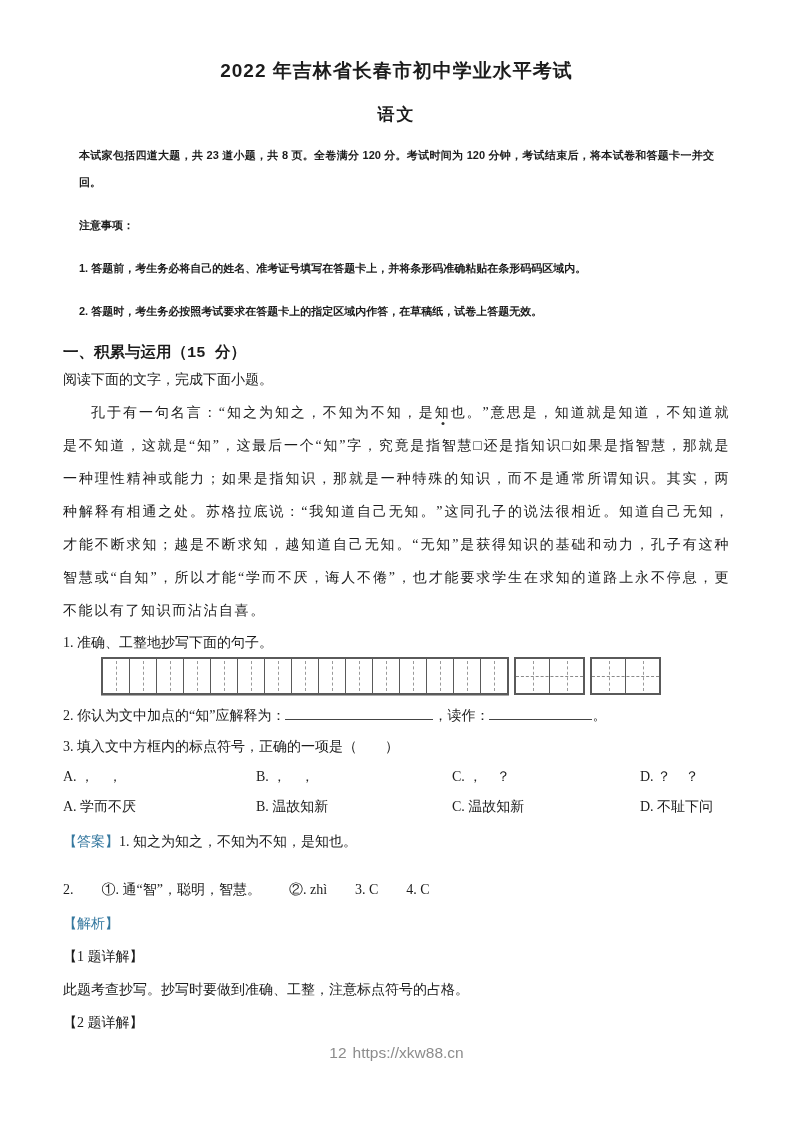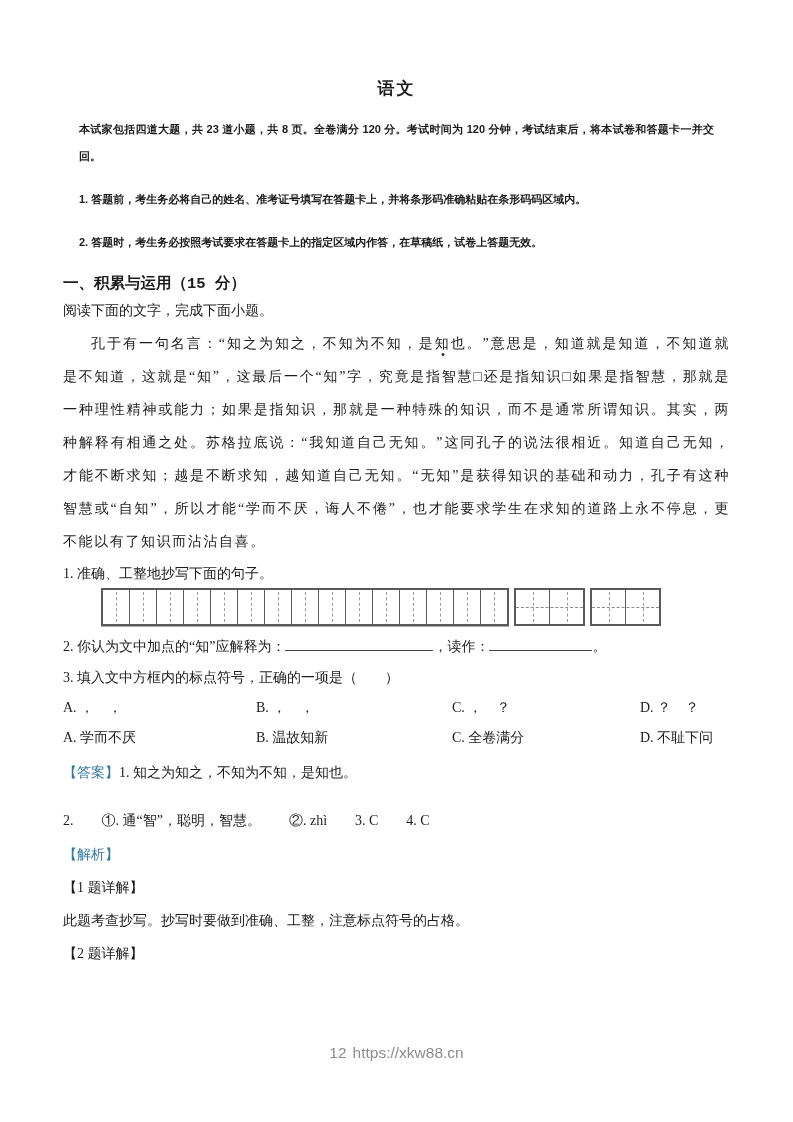--- a/index.html
+++ b/index.html
@@ -50,24 +50,26 @@
   .detail-text{margin-top:5px;}
   .footer{position:absolute;left:0;right:0;top:1044px;text-align:center;
       color:var(--footer-gray);font-size:15.5px;font-family:"Liberation Sans",sans-serif;}
   .footer span{margin:0 3px;}
 </style>
 </head>
 <body>
 
 <div class="page">
 
+  <h1 class="exam-title">2022 年吉林省长春市初中学业水平考试</h1>
   <h2 class="exam-subject">语文</h2>
 
   <div class="intro">
     <p>本试家包括四道大题，共 23 道小题，共 8 页。全卷满分 120 分。考试时间为 120 分钟，考试结束后，将本试卷和答题卡一并交回。</p>
+    <p>注意事项：</p>
     <p>1. 答题前，考生务必将自己的姓名、准考证号填写在答题卡上，并将条形码准确粘贴在条形码码区域内。</p>
     <p>2. 答题时，考生务必按照考试要求在答题卡上的指定区域内作答，在草稿纸，试卷上答题无效。</p>
   </div>
 
   <h3 class="section-heading">一、积累与运用（15 分）</h3>
   <p class="instruction">阅读下面的文字，完成下面小题。</p>
 
   <p class="passage"><span>孔于有一句名言：“知之为知之，不知为不知，是</span><span class="emdot">知</span><span>也。”意思是，知道就是知道，不知道就是不知道，这就是“知”，这最后一个“知”字，究竟是指智慧□还是指知识□如果是指智慧，那就是一种理性精神或能力；如果是指知识，那就是一种特殊的知识，而不是通常所谓知识。其实，两种解释有相通之处。苏格拉底说：“我知道自己无知。”这同孔子的说法很相近。知道自己无知，才能不断求知；越是不断求知，越知道自己无知。“无知”是获得知识的基础和动力，孔子有这种智慧或“自知”，所以才能“学而不厌，诲人不倦”，也才能要求学生在求知的道路上永不停息，更不能以有了知识而沾沾自喜。</span></p>
 
   <p class="qline q1">1. 准确、工整地抄写下面的句子。</p>
@@ -106,21 +108,21 @@
   <div class="options">
     <span>A. ，　，</span>
     <span>B. ，　，</span>
     <span>C. ，　？</span>
     <span>D. ？　？</span>
   </div>
 
   <div class="options">
     <span>A. 学而不厌</span>
     <span>B. 温故知新</span>
-    <span>C. 全卷满分</span>
+    <span>C. 温故知新</span>
     <span>D. 不耻下问</span>
   </div>
 
   <p class="qline ans1"><span class="accent">【答案】</span><span>1. 知之为知之，不知为不知，是知也。</span></p>
   <p class="qline ans2">2.　　①. 通“智”，聪明，智慧。　　②. zhì　　3. C　　4. C</p>
 
   <p class="qline accent analysis-label">【解析】</p>
   <p class="qline detail-heading">【1 题详解】</p>
   <p class="qline detail-text">此题考查抄写。抄写时要做到准确、工整，注意标点符号的占格。</p>
   <p class="qline detail-heading">【2 题详解】</p>

